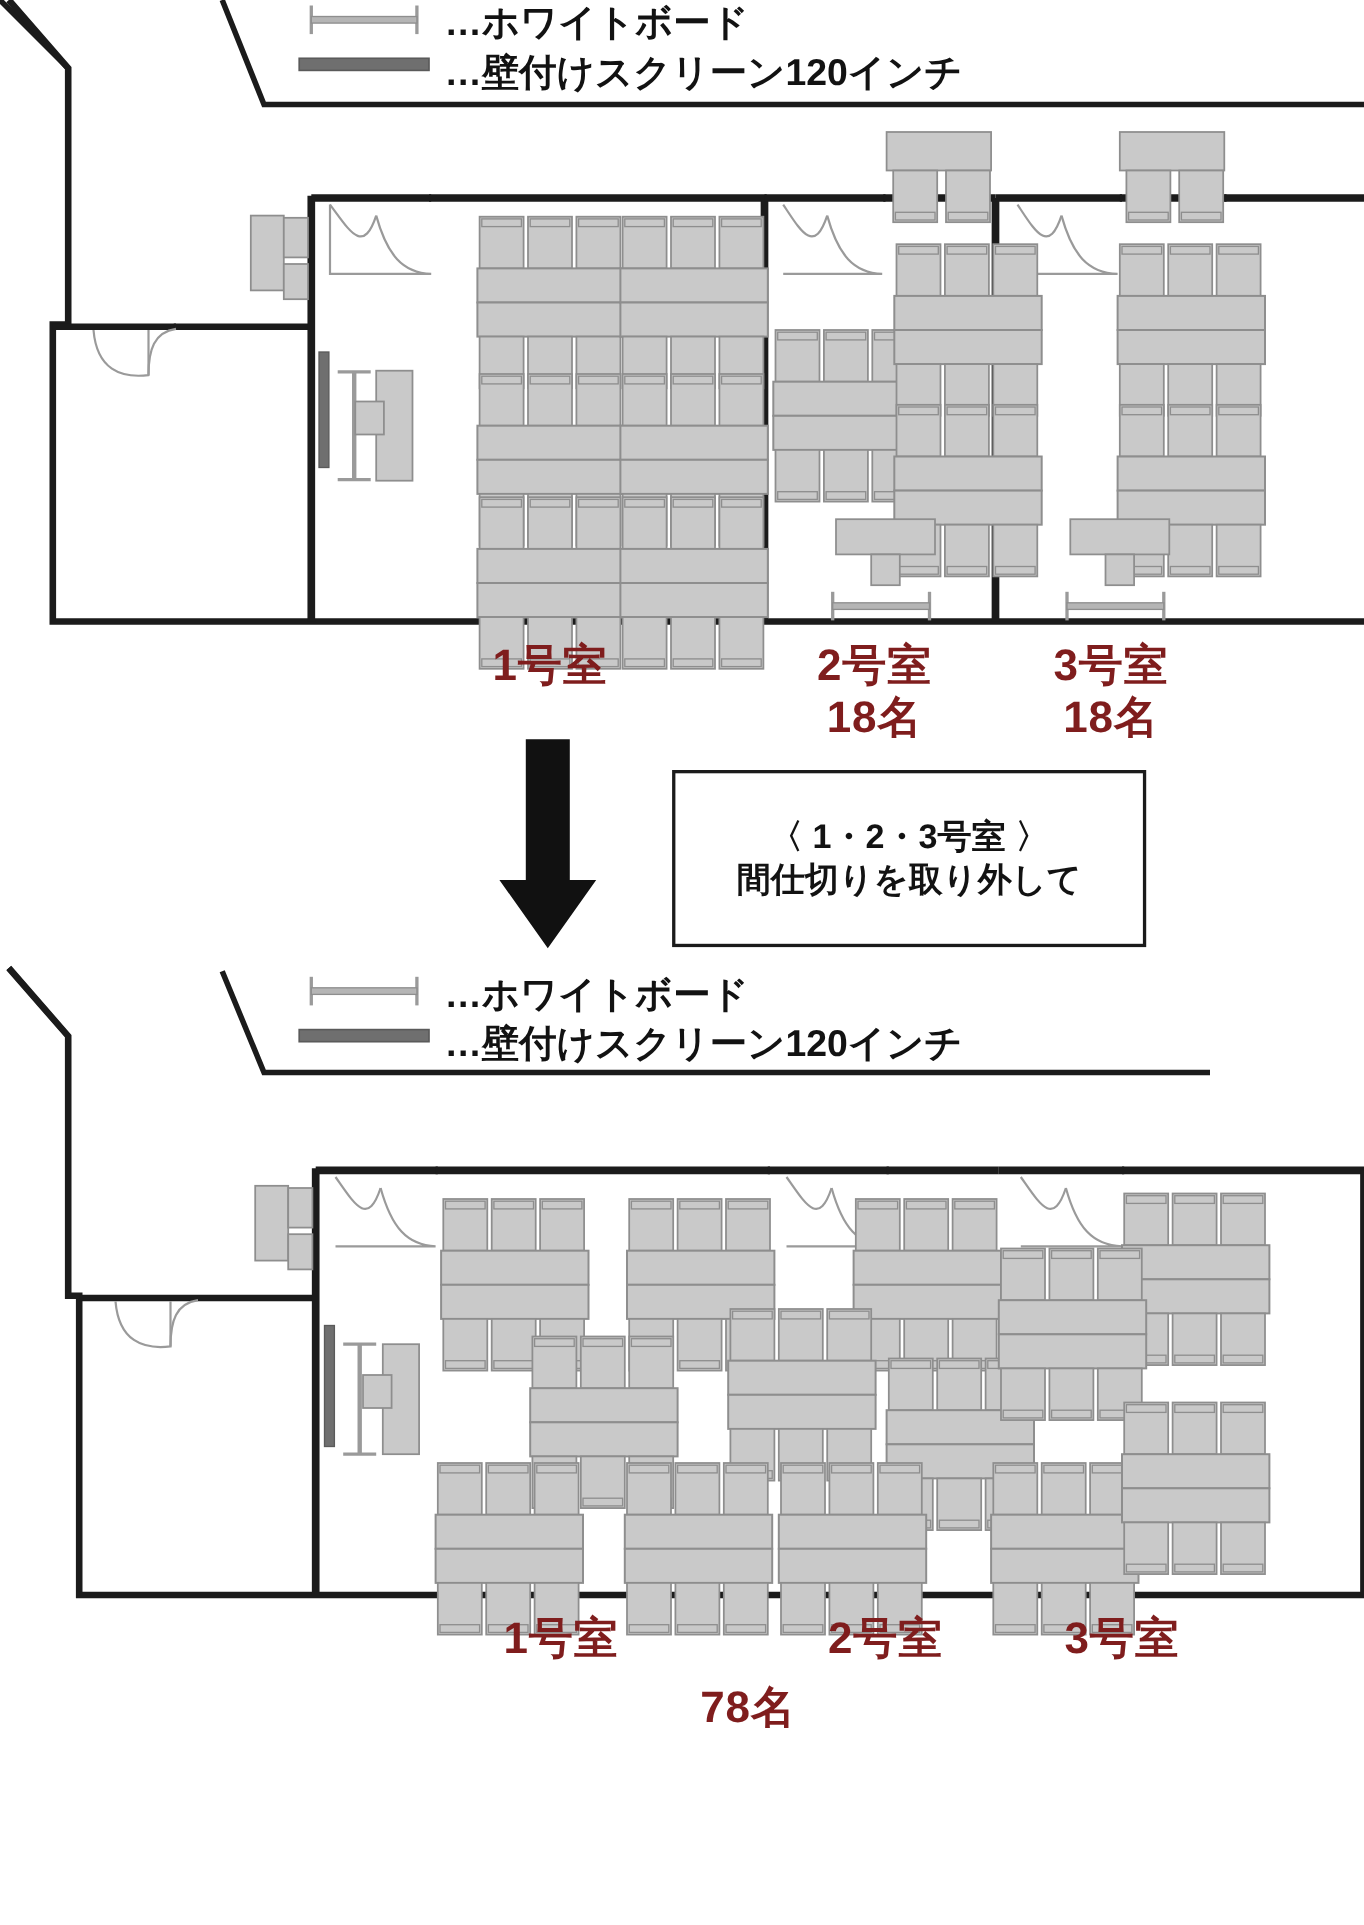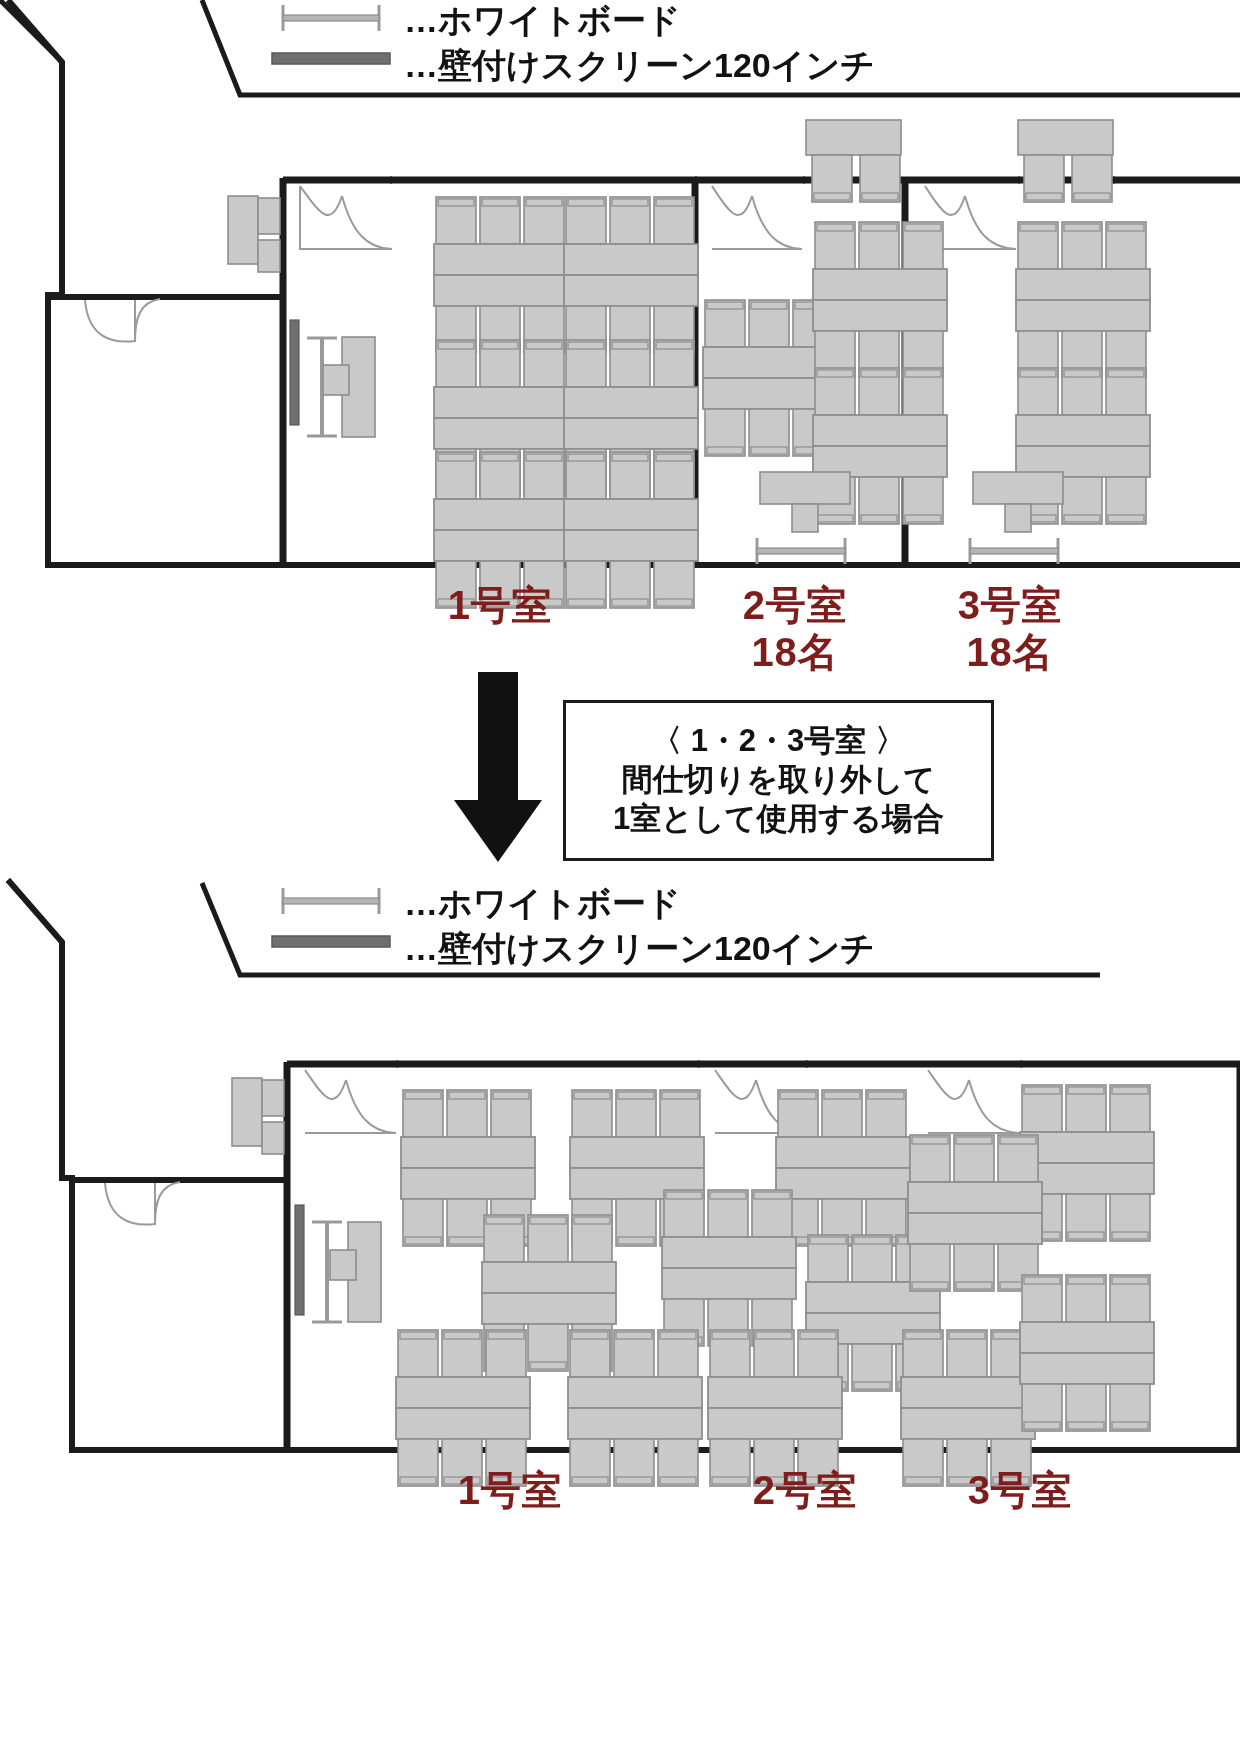--- a/index.html
+++ b/index.html
@@ -14,21 +14,21 @@
   .lbl{position:absolute;text-align:center;font-weight:700;color:#7f1d1d;
        letter-spacing:.02em;line-height:1.12;white-space:nowrap;}
   .legend-text{position:absolute;font-weight:700;color:#121212;white-space:nowrap;}
 
   .roomname{font-size:40px;}
   .roomcap{font-size:40px;}
 
   .noteBox{
     position:absolute;border:3px solid #1b1b1b;background:#fff;
     display:flex;flex-direction:column;align-items:center;justify-content:center;
-    text-align:center;font-weight:700;color:#121212;line-height:1.25;font-size:31px;
+    text-align:center;font-weight:700;color:#121212;line-height:1.25;font-size:31px;margin-left:48px;
   }
   .noteBox div{white-space:nowrap;}
 </style>
 </head>
 <body>
 
 <div class="stage">
 
   <svg class="plan" viewBox="0 0 1240 1750">
     <defs>
@@ -299,24 +299,24 @@
 
   <div class="lbl roomname" style="left:675px;top:583px;width:240px;">2号室</div>
   <div class="lbl roomcap" style="left:675px;top:630px;width:240px;">18名</div>
 
   <div class="lbl roomname" style="left:890px;top:583px;width:240px;">3号室</div>
   <div class="lbl roomcap" style="left:890px;top:630px;width:240px;">18名</div>
 
   <div class="noteBox" style="left:563px;top:700px;width:425px;height:155px;">
     <div>〈 1・2・3号室 〉</div>
     <div>間仕切りを取り外して</div>
-    <div>1室として使用する場合</div>
   </div>
 
   <div class="legend-text" style="left:404px;top:881px;font-size:34px;">…ホワイトボード</div>
   <div class="legend-text" style="left:404px;top:926px;font-size:34px;">…壁付けスクリーン120インチ</div>
 
   <div class="lbl roomname" style="left:380px;top:1468px;width:260px;">1号室</div>
   <div class="lbl roomname" style="left:685px;top:1468px;width:240px;">2号室</div>
   <div class="lbl roomname" style="left:900px;top:1468px;width:240px;">3号室</div>
 
+  <div class="lbl roomcap" style="left:550px;top:1530px;width:260px;">78名</div>
 
 </div>
 
 </body></html>

